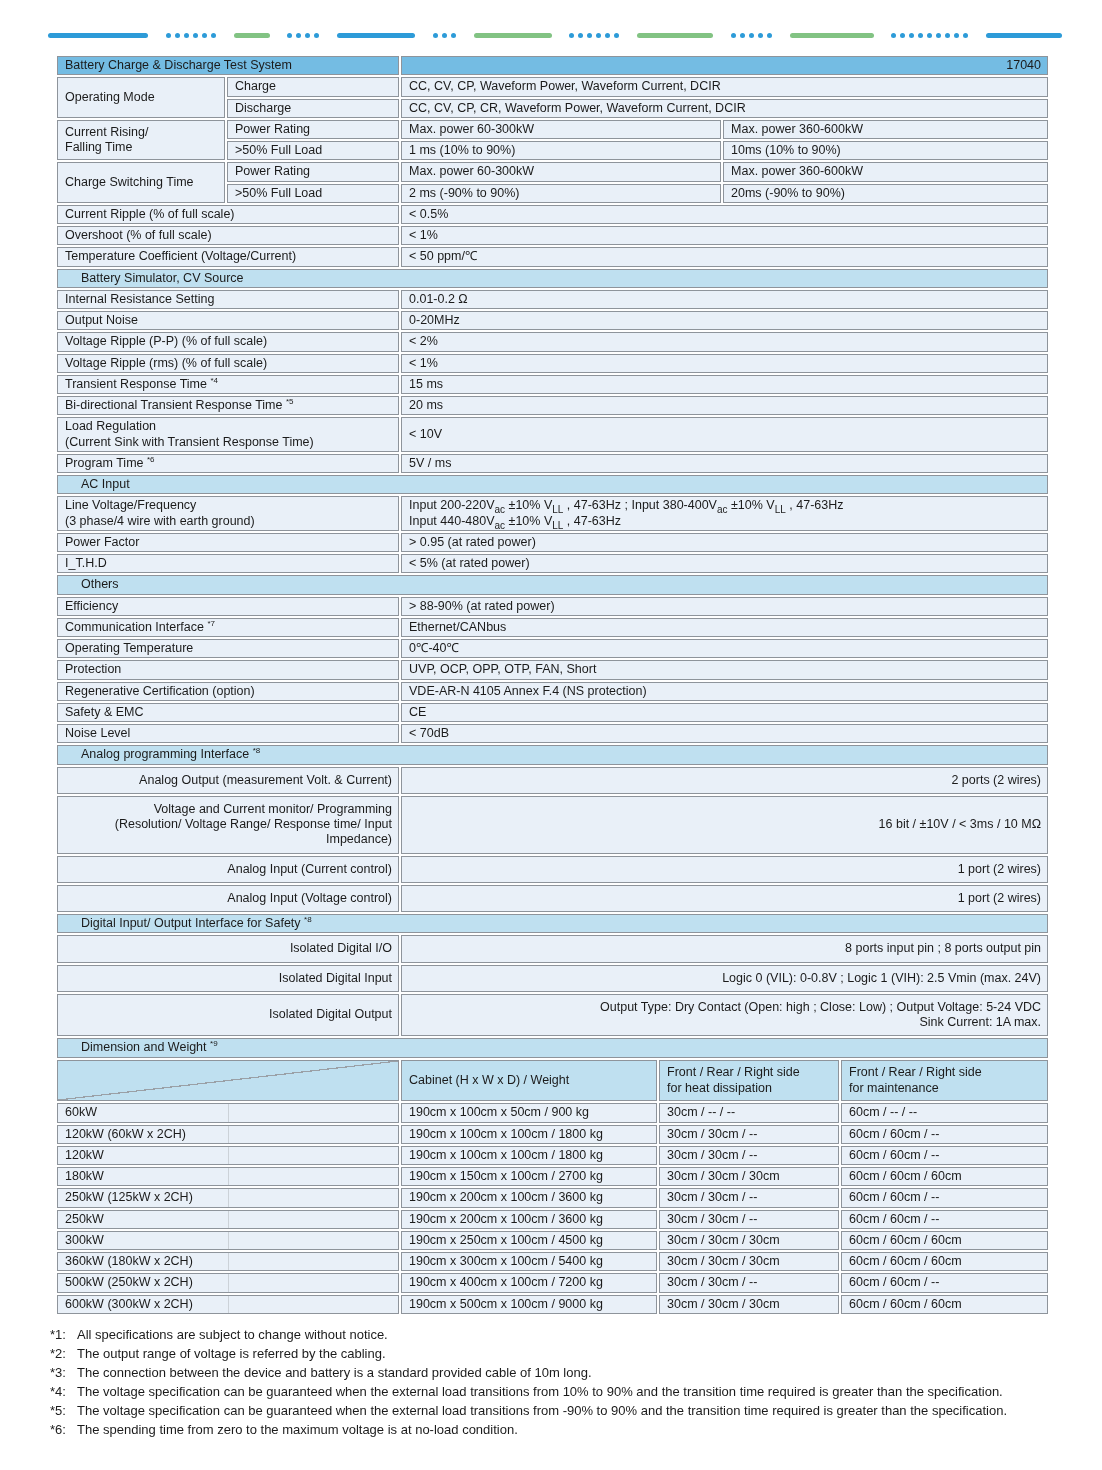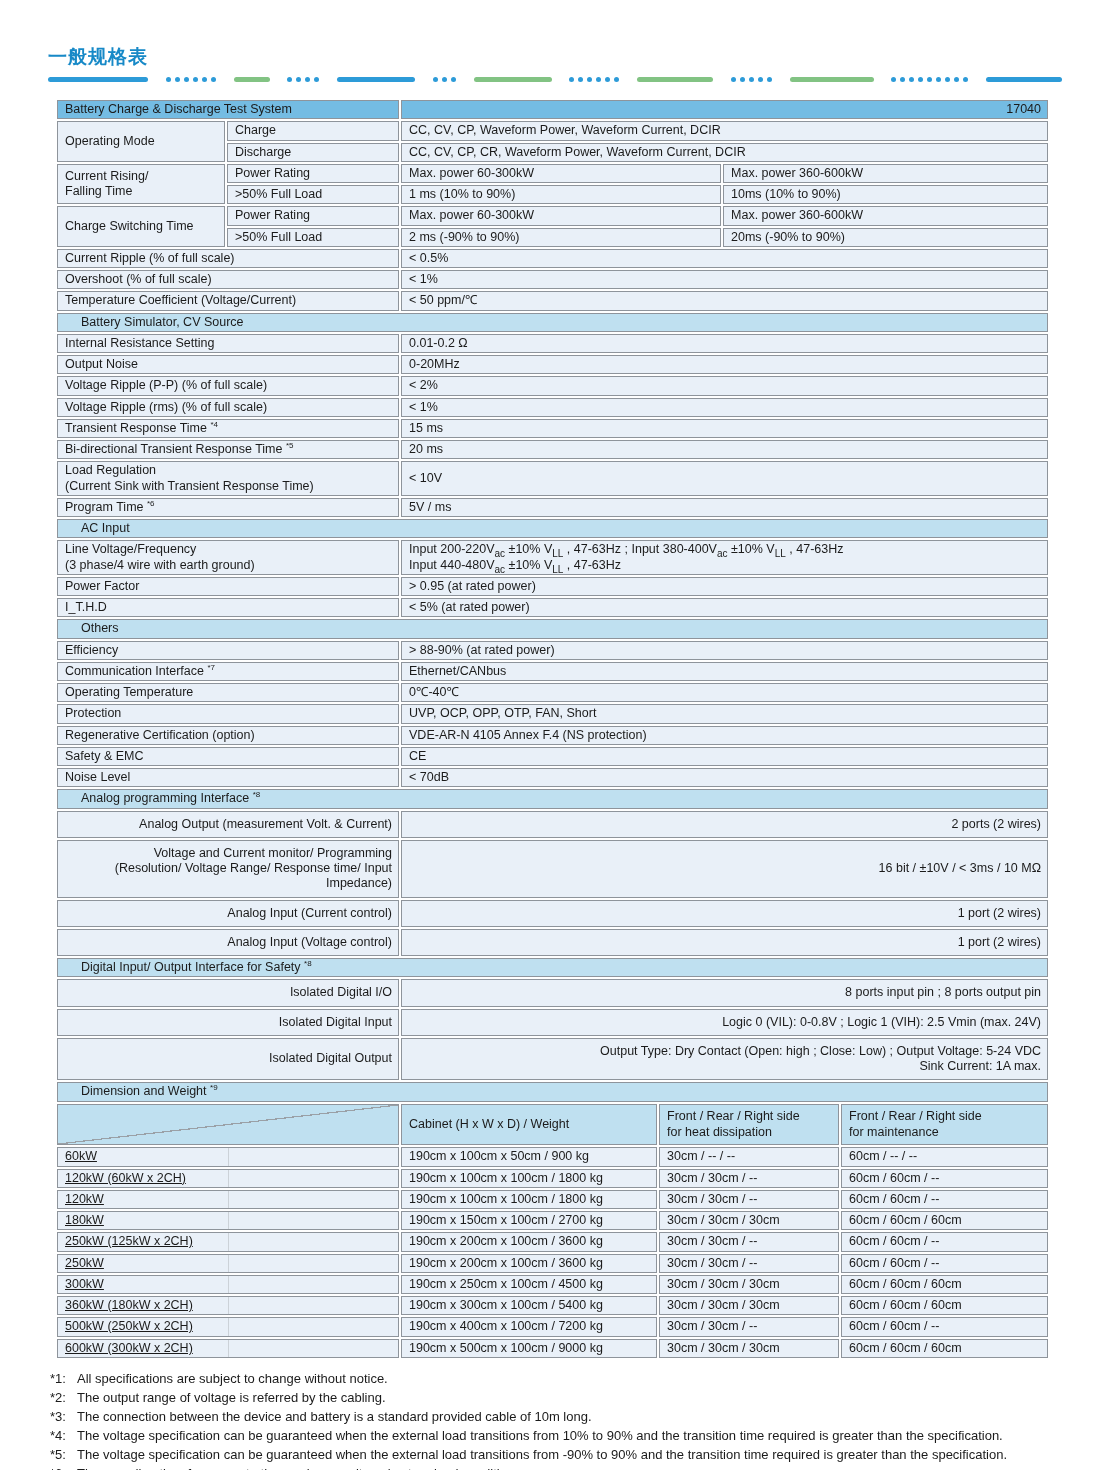--- a/index.html
+++ b/index.html
@@ -46,35 +46,34 @@
   table.spec td.pad{padding-top:5px;padding-bottom:5px;text-align:right;}
   table.spec td.diag{
     background-image:linear-gradient(to bottom right,
       transparent calc(50% - 0.6px),
       #9aa0a6 calc(50% - 0.6px),
       #9aa0a6 calc(50% + 0.6px),
       transparent calc(50% + 0.6px));
   }
   table.spec td.divmark{
     background-image:linear-gradient(#ccd2d8,#ccd2d8);
-    background-size:1px 100%;background-position:170px 0;background-repeat:no-repeat;text-decoration:underline;
+    background-size:1px 100%;background-position:170px 0;background-repeat:no-repeat;
   }
   table.spec sup{font-size:8px;line-height:0;}
   table.spec sub{font-size:10px;line-height:0;}
 
   .footnotes{margin:10px 0 0 2px;width:990px;}
   .fn{display:flex;font-size:13px;line-height:1.46;}
   .fn-marker{flex:0 0 27px;}
   .fn-text{flex:1;text-align:justify;padding-left:10px;text-indent:-10px;}
 </style>
 </head>
 <body>
 
 <div class="page">
-  <div class="page-title">一般规格表</div>
   <div class="deco">
       <span class="bar blue" style="width: 100px;"></span>
       <span class="dots">
         <span class="dot blue"></span>
         <span class="dot blue"></span>
         <span class="dot blue"></span>
         <span class="dot blue"></span>
         <span class="dot blue"></span>
         <span class="dot blue"></span>
       </span>

